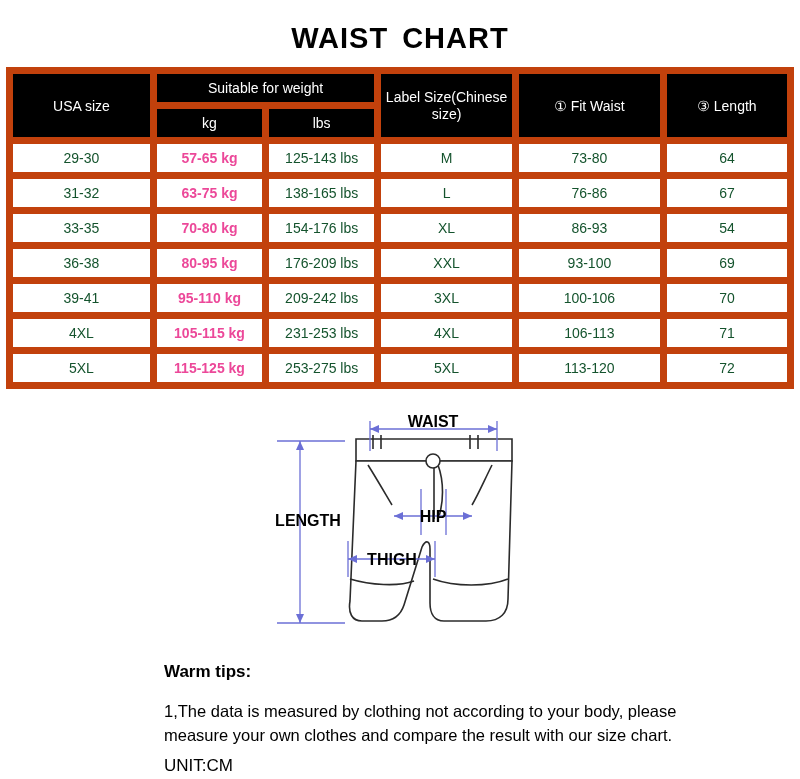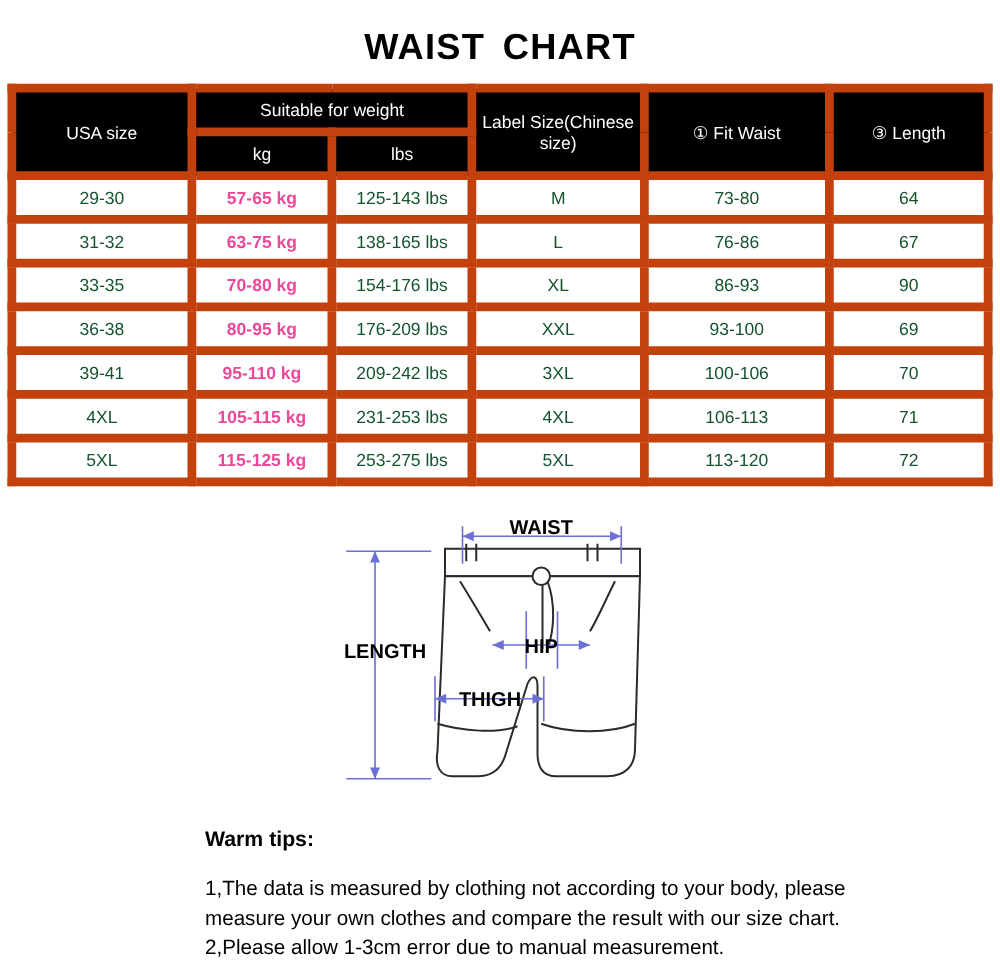--- a/index.html
+++ b/index.html
@@ -178,21 +178,21 @@
           <td>L</td>
           <td>76-86</td>
           <td>67</td>
         </tr>
         <tr>
           <td>33-35</td>
           <td class="kg-cell">70-80 kg</td>
           <td>154-176 lbs</td>
           <td>XL</td>
           <td>86-93</td>
-          <td>90</td>
+          <td>54</td>
         </tr>
         <tr>
           <td>36-38</td>
           <td class="kg-cell">80-95 kg</td>
           <td>176-209 lbs</td>
           <td>XXL</td>
           <td>93-100</td>
           <td>69</td>
         </tr>
         <tr>
@@ -281,17 +281,16 @@
         <polygon points="348,160 357,156 357,164" fill="#6b6fd6" stroke="none"></polygon>
         <polygon points="435,160 426,156 426,164" fill="#6b6fd6" stroke="none"></polygon>
       </g>
       <text x="392" y="166" text-anchor="middle" font-family="Liberation Sans, sans-serif" font-size="16" font-weight="bold" fill="#000">THIGH</text>
     </svg>
   </div>
 
   <div class="tips">
     <div class="tips-title">Warm tips:</div>
     <p>1,The data is measured by clothing not according to your body, please measure your own clothes and compare the result with our size chart.</p>
-    <p>2,Please allow 1-3cm error due to manual measurement.</p>
     <div class="unit">UNIT:CM</div>
   </div>
 
 </div>
 
 </body></html>

